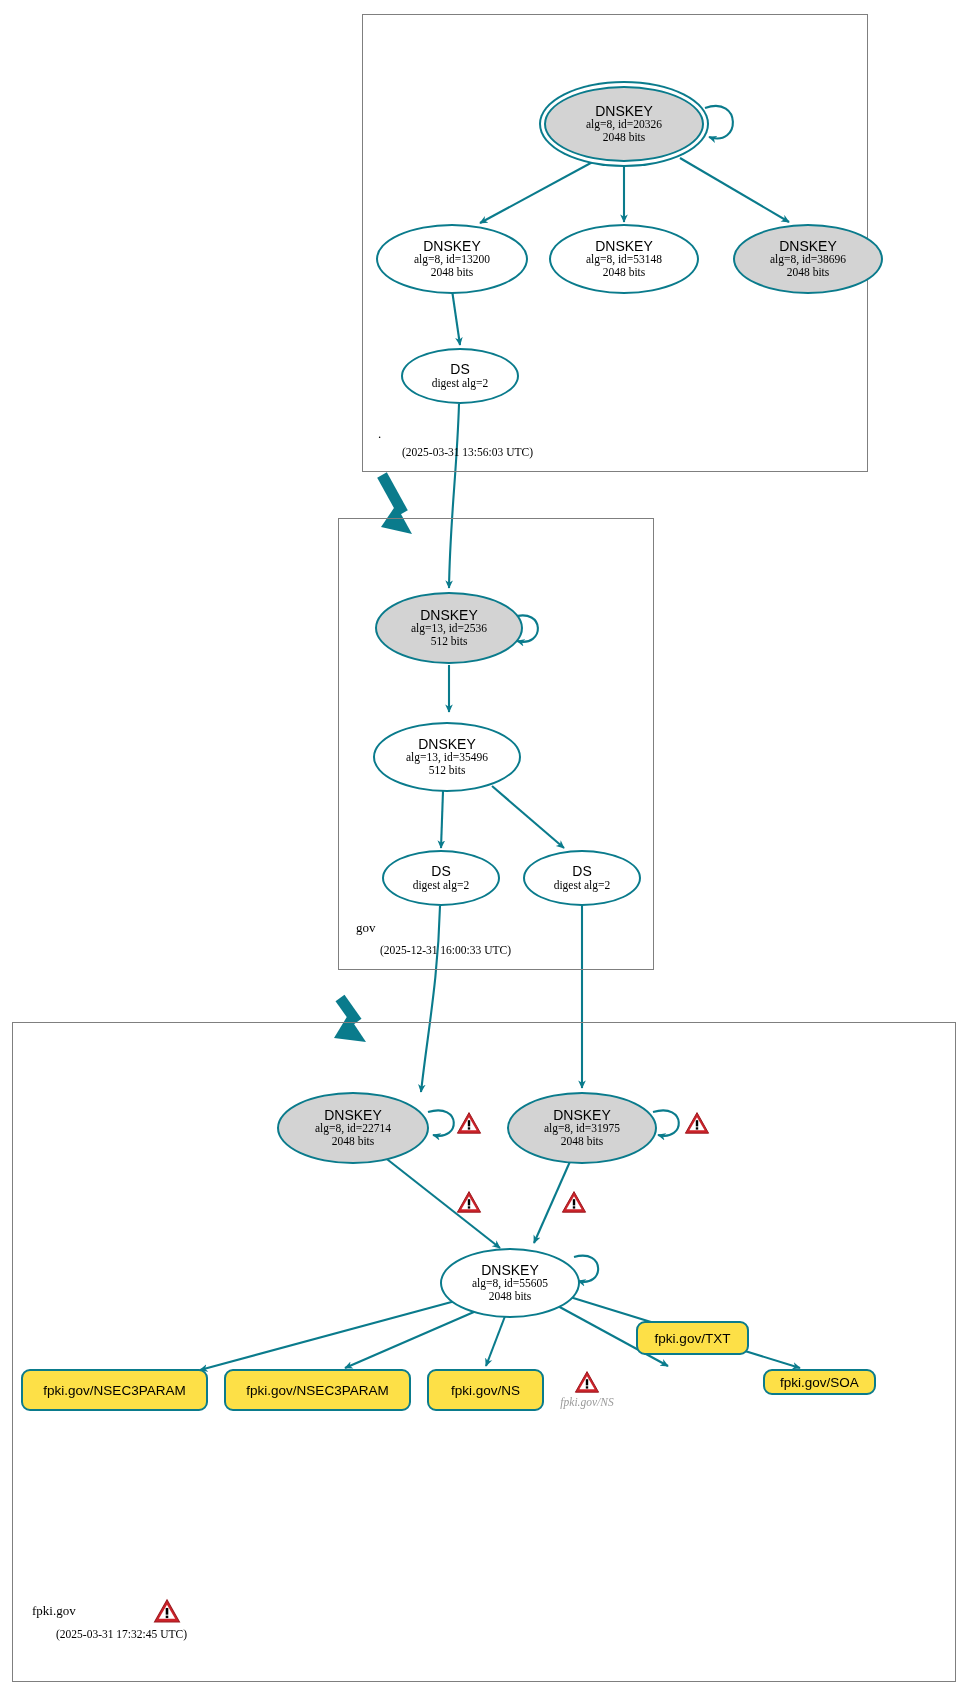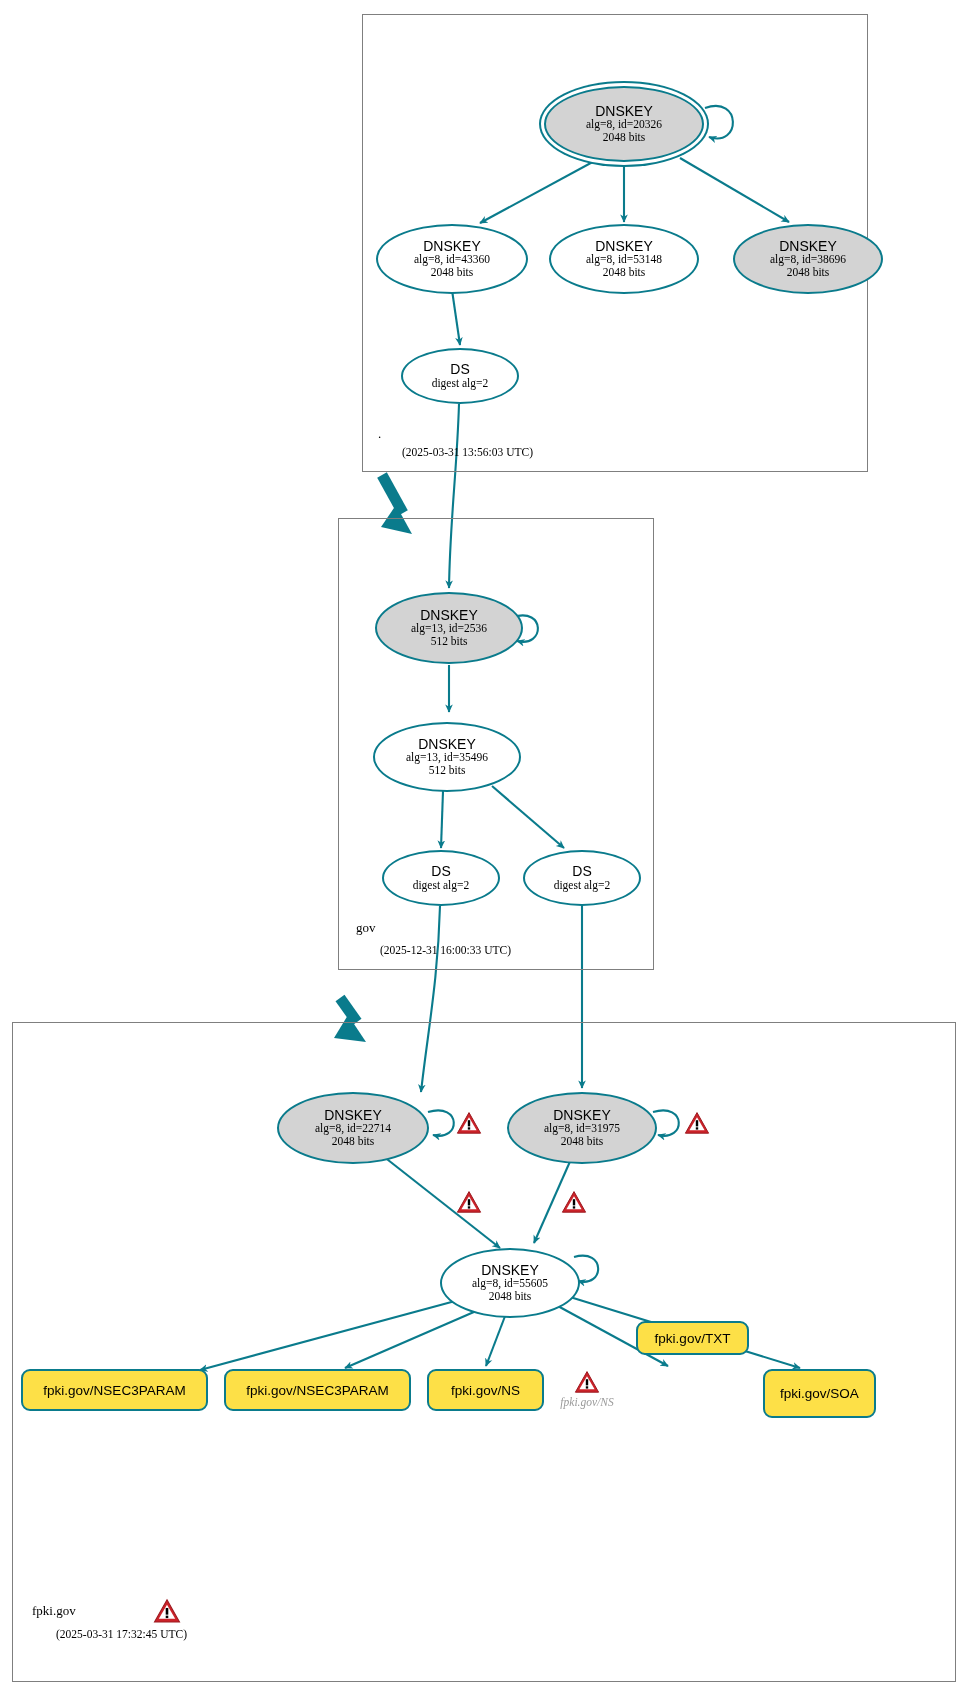--- a/index.html
+++ b/index.html
@@ -95,21 +95,21 @@
   <div class="zone-time" style="left:32px;top:1628px;">(2025-03-31 17:32:45 UTC)</div>
 
   <div class="node ellipse filled dbl" style="left:544px;top:86px;width:160px;height:76px;">
     <div class="n-title">DNSKEY</div>
     <div class="n-sub">alg=8, id=20326</div>
     <div class="n-sub">2048 bits</div>
   </div>
 
   <div class="node ellipse" style="left:376px;top:224px;width:152px;height:70px;">
     <div class="n-title">DNSKEY</div>
-    <div class="n-sub">alg=8, id=43360</div>
+    <div class="n-sub">alg=8, id=13200</div>
     <div class="n-sub">2048 bits</div>
   </div>
 
   <div class="node ellipse" style="left:549px;top:224px;width:150px;height:70px;">
     <div class="n-title">DNSKEY</div>
     <div class="n-sub">alg=8, id=53148</div>
     <div class="n-sub">2048 bits</div>
   </div>
 
   <div class="node ellipse filled" style="left:733px;top:224px;width:150px;height:70px;">
@@ -169,21 +169,21 @@
   <div class="rrset" style="left:224px;top:1369px;width:187px;height:42px;">
     <span>fpki.gov/NSEC3PARAM</span>
   </div>
   <div class="rrset" style="left:427px;top:1369px;width:117px;height:42px;">
     <span>fpki.gov/NS</span>
   </div>
   <div class="ghost-label" style="left:547px;top:1396px;width:80px;">fpki.gov/NS</div>
   <div class="rrset" style="left:636px;top:1321px;width:113px;height:34px;">
     <span>fpki.gov/TXT</span>
   </div>
-  <div class="rrset" style="left:763px;top:1369px;width:113px;height:49px;">
+  <div class="rrset" style="left:763px;top:1369px;width:113px;height:26px;">
     <span>fpki.gov/SOA</span>
   </div>
 
   <svg class="warn" style="left:456px;top:1111px;" width="26" height="24" viewBox="0 0 26 24">
     <path d="M13,1.6 L24.6,22.2 L1.4,22.2 Z" fill="#cc2229" stroke="#9c1a20" stroke-width="1"></path>
     <path d="M13,6.2 L20.6,19.3 L5.4,19.3 Z" fill="#ffffff"></path>
     <rect x="11.8" y="9.2" width="2.4" height="6.2" fill="#000"></rect>
     <rect x="11.8" y="16.3" width="2.4" height="2.3" fill="#000"></rect>
   </svg>
 

